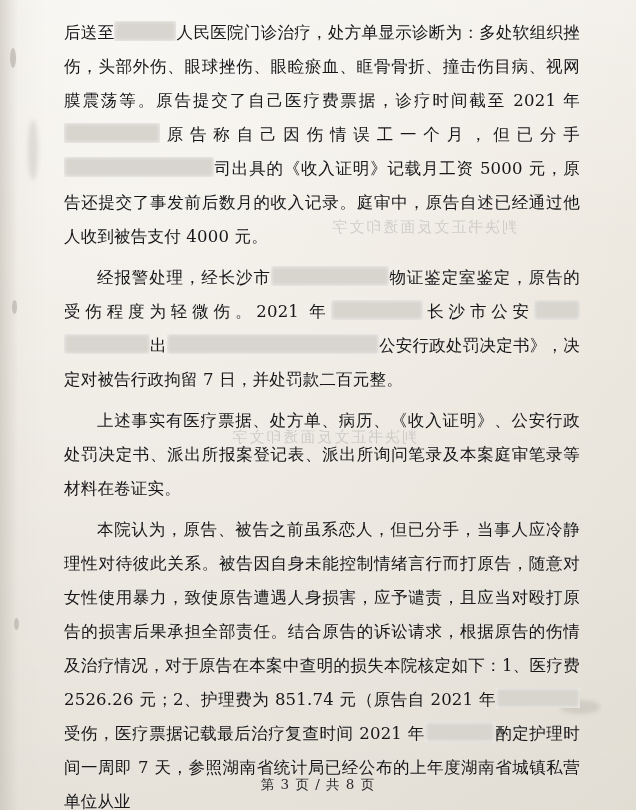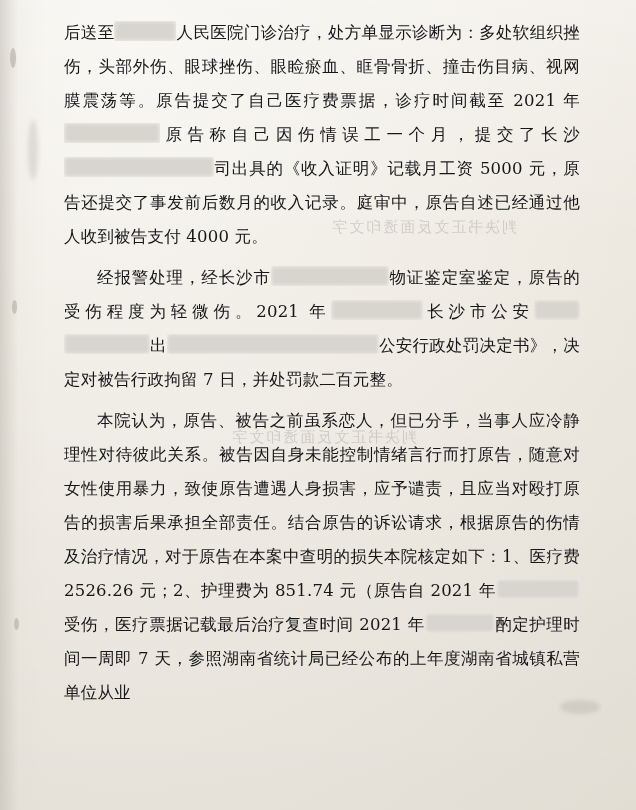--- a/index.html
+++ b/index.html
@@ -100,18 +100,20 @@
   <div class="edge-mark" style="left:10px; top:48px; width:6px; height:20px;"></div>
   <div class="edge-mark" style="left:12px; top:300px; width:5px; height:14px;"></div>
   <div class="edge-mark" style="left:14px; top:618px; width:5px; height:12px;"></div>
   <div class="smudge" style="left:28px; top:120px; width:10px; height:60px;"></div>
   <div class="smudge" style="left:560px; top:700px; width:40px; height:14px;"></div>
 
   <div class="bleed" style="left:330px; top:218px;">判决书正文反面透印文字</div>
   <div class="bleed" style="left:230px; top:428px;">判决书正文反面透印文字</div>
 
   <div id="content">
-      <p class=""><span>后送至</span><span class="redact" style="width: 62px;"></span><span>人民医院门诊治疗，处方单显示诊断为：多处软组织挫伤，头部外伤、眼球挫伤、眼睑瘀血、眶骨骨折、撞击伤目病、视网膜震荡等。原告提交了自己医疗费票据，诊疗时间截至 2021 年</span><span class="redact" style="width: 96px;"></span><span>原告称自己因伤情误工一个月，提交了长沙</span><span class="redact" style="width: 150px;"></span><span>司出具的《收入证明》记载月工资 5000 元，原告还提交了事发前后数月的收入记录。庭审中，原告自述已经通过他人收到被告支付 4000 元。</span></p>
+      <p class=""><span>后送至</span><span class="redact" style="width: 62px;"></span><span>人民医院门诊治疗，处方单显示诊断为：多处软组织挫伤，头部外伤、眼球挫伤、眼睑瘀血、眶骨骨折、撞击伤目病、视网膜震荡等。原告提交了自己医疗费票据，诊疗时间截至 2021 年</span><span class="redact" style="width: 96px;"></span><span>原告称自己因伤情误工一个月，但已分手</span><span class="redact" style="width: 150px;"></span><span>司出具的《收入证明》记载月工资 5000 元，原告还提交了事发前后数月的收入记录。庭审中，原告自述已经通过他人收到被告支付 4000 元。</span></p>
       <p class="indent"><span>经报警处理，经长沙市</span><span class="redact" style="width: 118px;"></span><span>物证鉴定室鉴定，原告的受伤程度为轻微伤。2021 年</span><span class="redact" style="width: 92px;"></span><span>长沙市公安</span><span class="redact" style="width: 46px;"></span><span class="redact" style="width: 86px;"></span><span>出</span><span class="redact" style="width: 212px;"></span><span>公安行政处罚决定书》，决定对被告行政拘留 7 日，并处罚款二百元整。</span></p>
+      <p class="indent"><span>上述事实有医疗票据、处方单、病历、《收入证明》、公安行政处罚决定书、派出所报案登记表、派出所询问笔录及本案庭审笔录等材料在卷证实。</span></p>
       <p class="indent"><span>本院认为，原告、被告之前虽系恋人，但已分手，当事人应冷静理性对待彼此关系。被告因自身未能控制情绪言行而打原告，随意对女性使用暴力，致使原告遭遇人身损害，应予谴责，且应当对殴打原告的损害后果承担全部责任。结合原告的诉讼请求，根据原告的伤情及治疗情况，对于原告在本案中查明的损失本院核定如下：1、医疗费 2526.26 元；2、护理费为 851.74 元（原告自 2021 年</span><span class="redact" style="width: 84px;"></span><span>受伤，医疗票据记载最后治疗复查时间 2021 年</span><span class="redact" style="width: 70px;"></span><span>酌定护理时间一周即 7 天，参照湖南省统计局已经公布的上年度湖南省城镇私营单位从业</span></p>
     </div>
 
+  <div id="footer">第 3 页 / 共 8 页</div>
 </div>
 
 </body></html>

